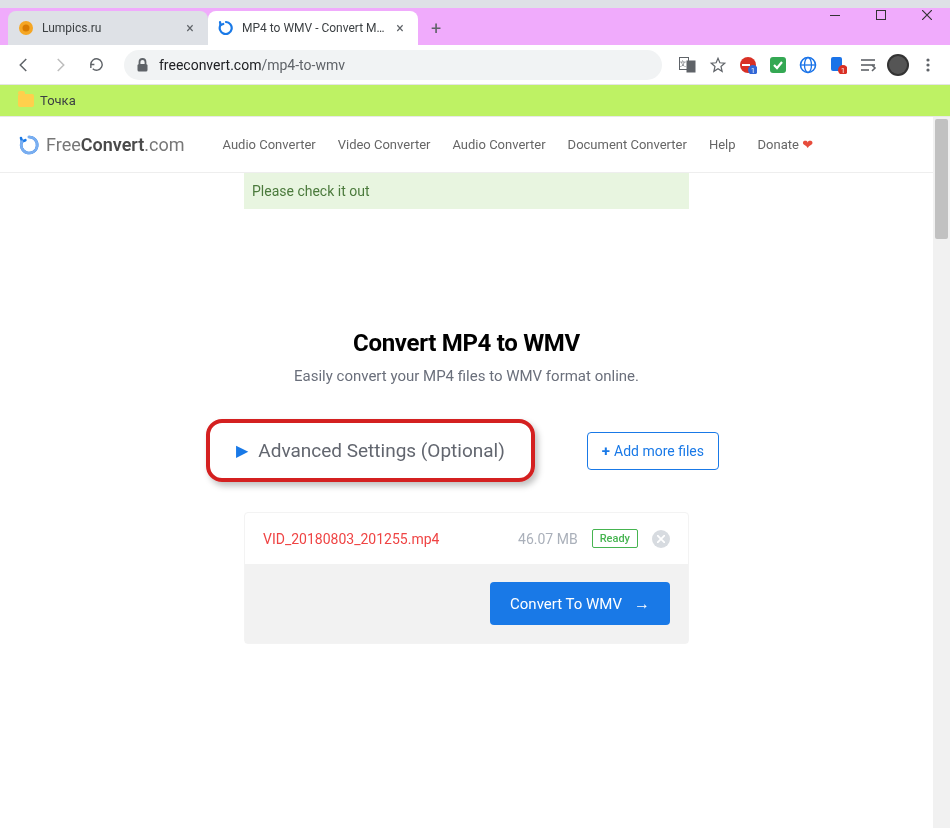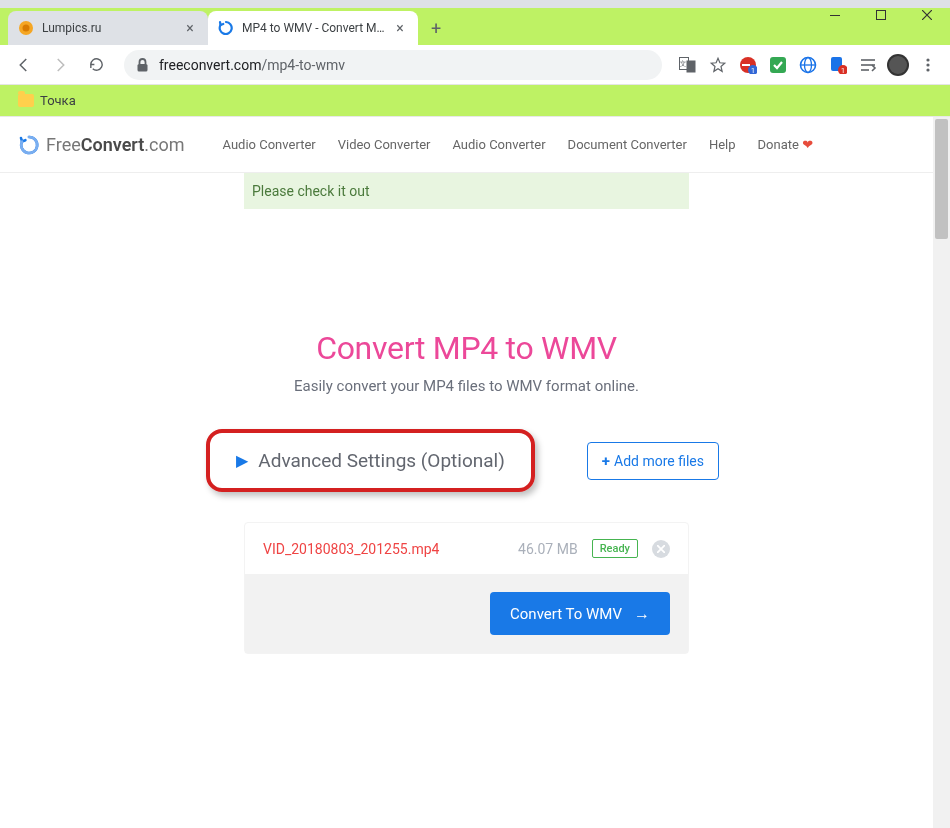--- a/index.html
+++ b/index.html
@@ -2,21 +2,21 @@
 <html><head>
 <meta charset="utf-8">
 <style>
   * { margin: 0; padding: 0; box-sizing: border-box; font-family: -apple-system, BlinkMacSystemFont, "Segoe UI", Roboto, Arial, sans-serif; }
   html, body { width: 950px; height: 828px; background: #fff; overflow: hidden; }
 
   
   .titlebar { height: 8px; background: #dee1e6; }
 
   
-  .tabstrip { height: 37px; background: #bef264; display: flex; align-items: flex-end; padding-left: 8px; }
+  .tabstrip { height: 37px; background: #f0abfc; display: flex; align-items: flex-end; padding-left: 8px; }
   .tab { height: 34px; display: flex; align-items: center; padding: 0 10px; font-size: 12px; color: #3c4043; border-radius: 8px 8px 0 0; min-width: 200px; max-width: 210px; position: relative; }
   .tab.inactive { background: #dee1e6; }
   .tab.active { background: #fff; }
   .tab .favicon { width: 16px; height: 16px; margin-right: 8px; display: flex; align-items: center; justify-content: center; }
   .tab .title { flex: 1; white-space: nowrap; overflow: hidden; text-overflow: ellipsis; }
   .tab .close { width: 16px; height: 16px; display: flex; align-items: center; justify-content: center; color: #5f6368; font-size: 14px; cursor: pointer; }
   .newtab { width: 28px; height: 28px; display:flex; align-items:center; justify-content:center; color:#5f6368; font-size:18px; cursor:pointer; margin-left:4px; margin-bottom:3px;}
   .window-controls { position:absolute; right:0; top:0; height:45px; display:flex; }
   .wctrl { width:46px; height:30px; display:flex; align-items:center; justify-content:center; color:#333; font-size:12px; cursor:pointer; }
 
@@ -52,21 +52,21 @@
   .site-nav { display:flex; gap:22px; font-size:13px; color:#666; margin-left:10px; }
   .nav-link { cursor:pointer; }
   .donate-heart { color:#e74c3c; }
 
   
   .notice-wrap { display:flex; justify-content:center; }
   .notice { width:445px; background:#e8f5e0; color:#4b7a3c; padding:10px 8px; font-size:14px; }
 
   
   .main { text-align:center; margin-top:120px; }
-  .main h1 { font-size:32px; color:#ec4899; font-weight:400; letter-spacing:-0.3px; }
+  .main h1 { font-size:24px; color:#000000; font-weight:700; letter-spacing:-0.3px; }
   .main .sub { font-size:15px; color:#6a6f7b; margin-top:10px; }
 
   
   .controls { display:flex; justify-content:center; gap:60px; margin-top:40px; align-items:center; }
   .adv-settings { display:flex; align-items:center; gap:10px; font-size:19px; color:#62666f; cursor:pointer; padding:14px 22px; position:relative; }
   .adv-caret { color:#1979e7; font-size:16px; }
   .adv-highlight { position:absolute; inset:-6px -8px; border:4px solid #d42020; border-radius:16px; pointer-events:none; box-shadow: 3px 4px 6px rgba(0,0,0,0.25); }
   .add-more { border:1px solid #1979e7; color:#1979e7; background:#fff; padding:9px 14px; border-radius:4px; font-size:14px; cursor:pointer; display:flex; align-items:center; gap:4px; }
   .add-more .plus { font-weight:700; font-size:15px; }
 

